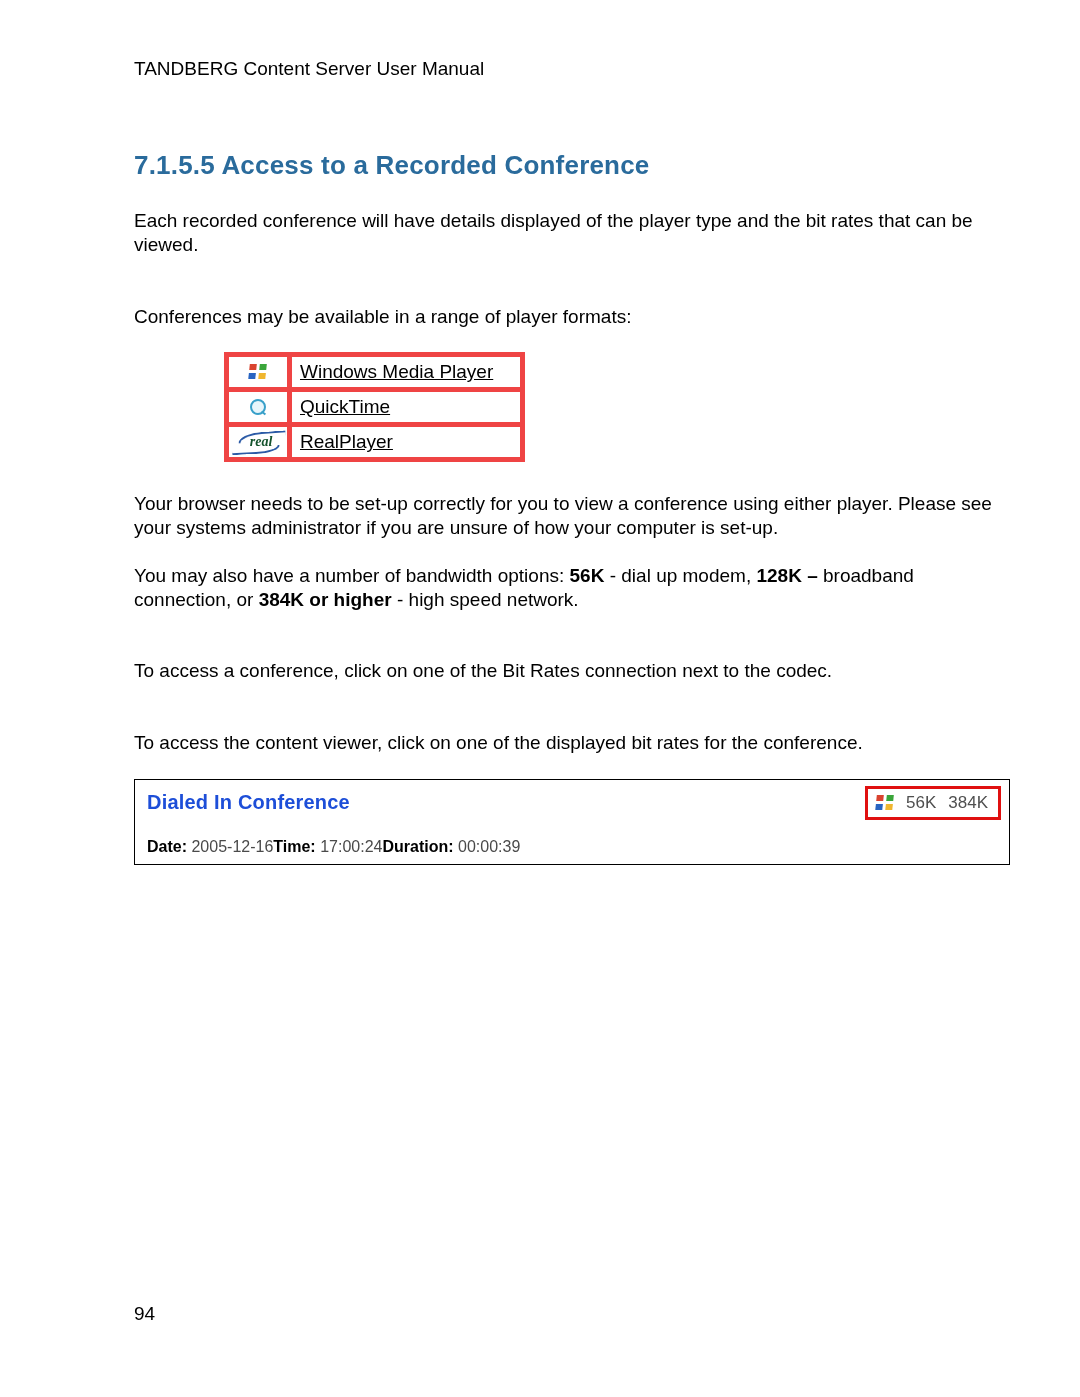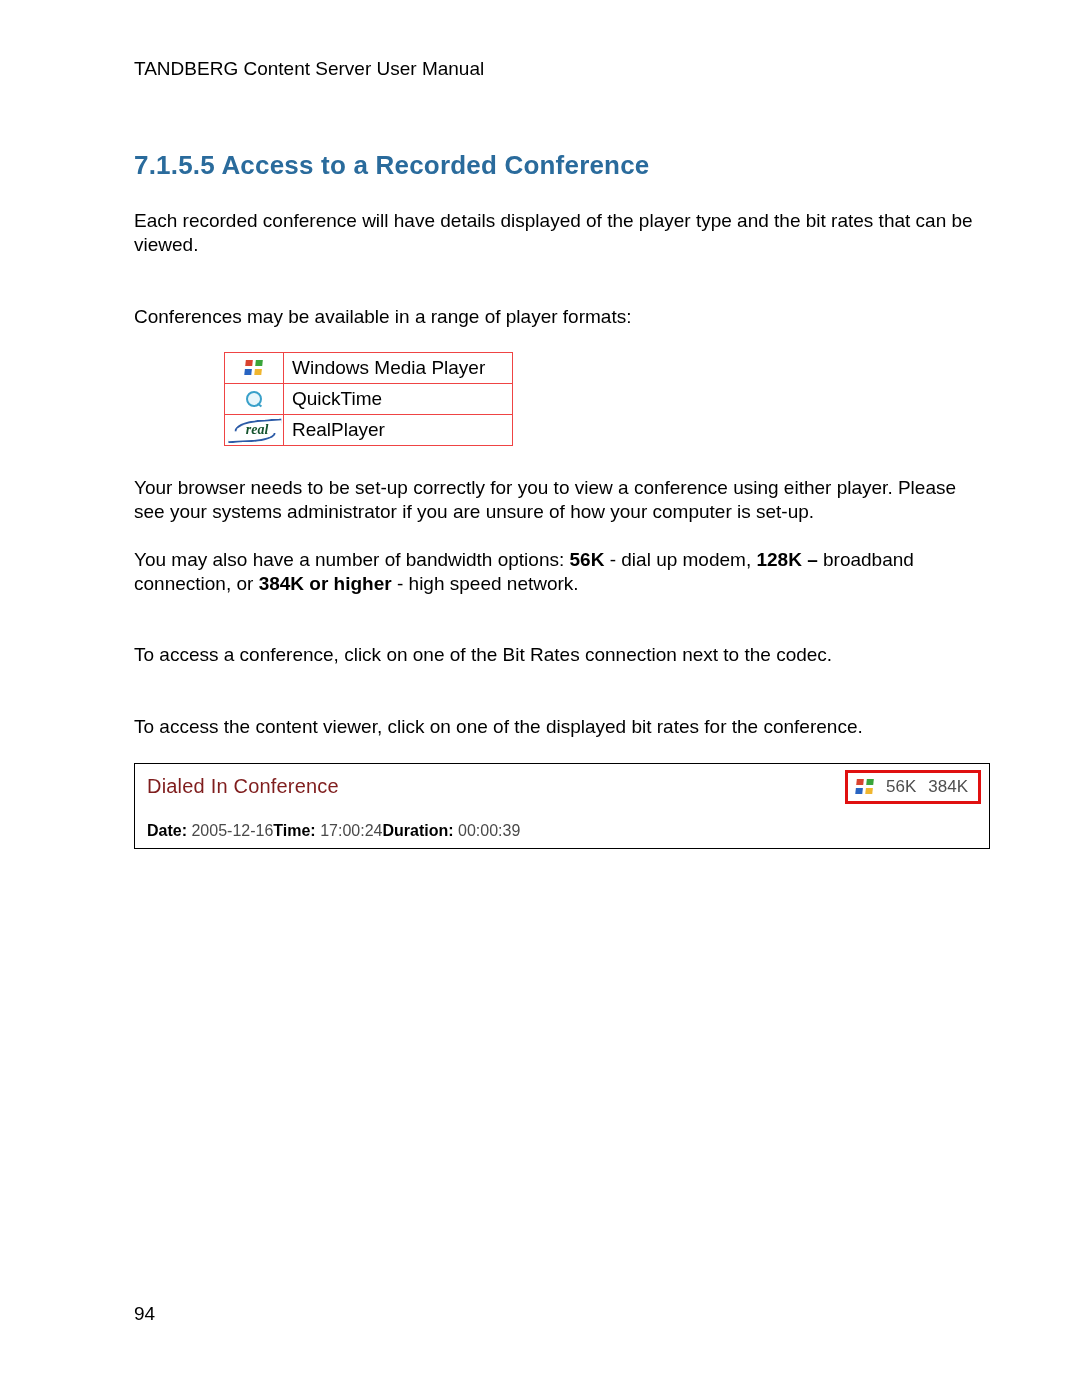--- a/index.html
+++ b/index.html
@@ -6,21 +6,21 @@
     margin: 0;
     padding: 0;
     width: 1080px;
     height: 1397px;
     background: #ffffff;
     font-family: Arial, Helvetica, sans-serif;
     color: #000000;
   }
   .page {
     box-sizing: border-box;
-    padding: 58px 90px 0 134px;
+    padding: 58px 70px 0 134px;
     width: 100%;
     height: 100%;
     position: relative;
   }
   .doc-header {
     font-size: 19px;
     color: #000;
     margin-bottom: 70px;
   }
   .section-heading {
@@ -37,24 +37,25 @@
   }
   .body-text .bold {
     font-weight: bold;
   }
   .player-table {
     border-collapse: collapse;
     margin-left: 90px;
     margin-bottom: 30px;
   }
   .player-table td {
-    border: 1px solid #ef4444;
+    border: 5px solid #ef4444;
     padding: 4px 10px 4px 8px;
     font-size: 19px;
     vertical-align: middle;
+    text-decoration: underline;
   }
   .player-table td.icon-cell {
     width: 50px;
     text-align: center;
     padding: 1px 4px;
     line-height: 0;
   }
   .player-table td.name-cell {
     width: 210px;
   }
@@ -149,22 +150,22 @@
     margin-top: 4px;
   }
   .conf-top {
     display: flex;
     align-items: center;
     justify-content: space-between;
     padding: 6px 8px 0 12px;
   }
   .conf-title {
     font-size: 20px;
-    font-weight: normal;
-    color: #7f1d1d;
+    font-weight: bold;
+    color: #1d4ed8;
     letter-spacing: 0.2px;
     text-align: center;
   }
   .bitrate-group {
     border: 3px solid #e01010;
     padding: 4px 10px 4px 8px;
     display: flex;
     align-items: center;
     gap: 12px;
   }

